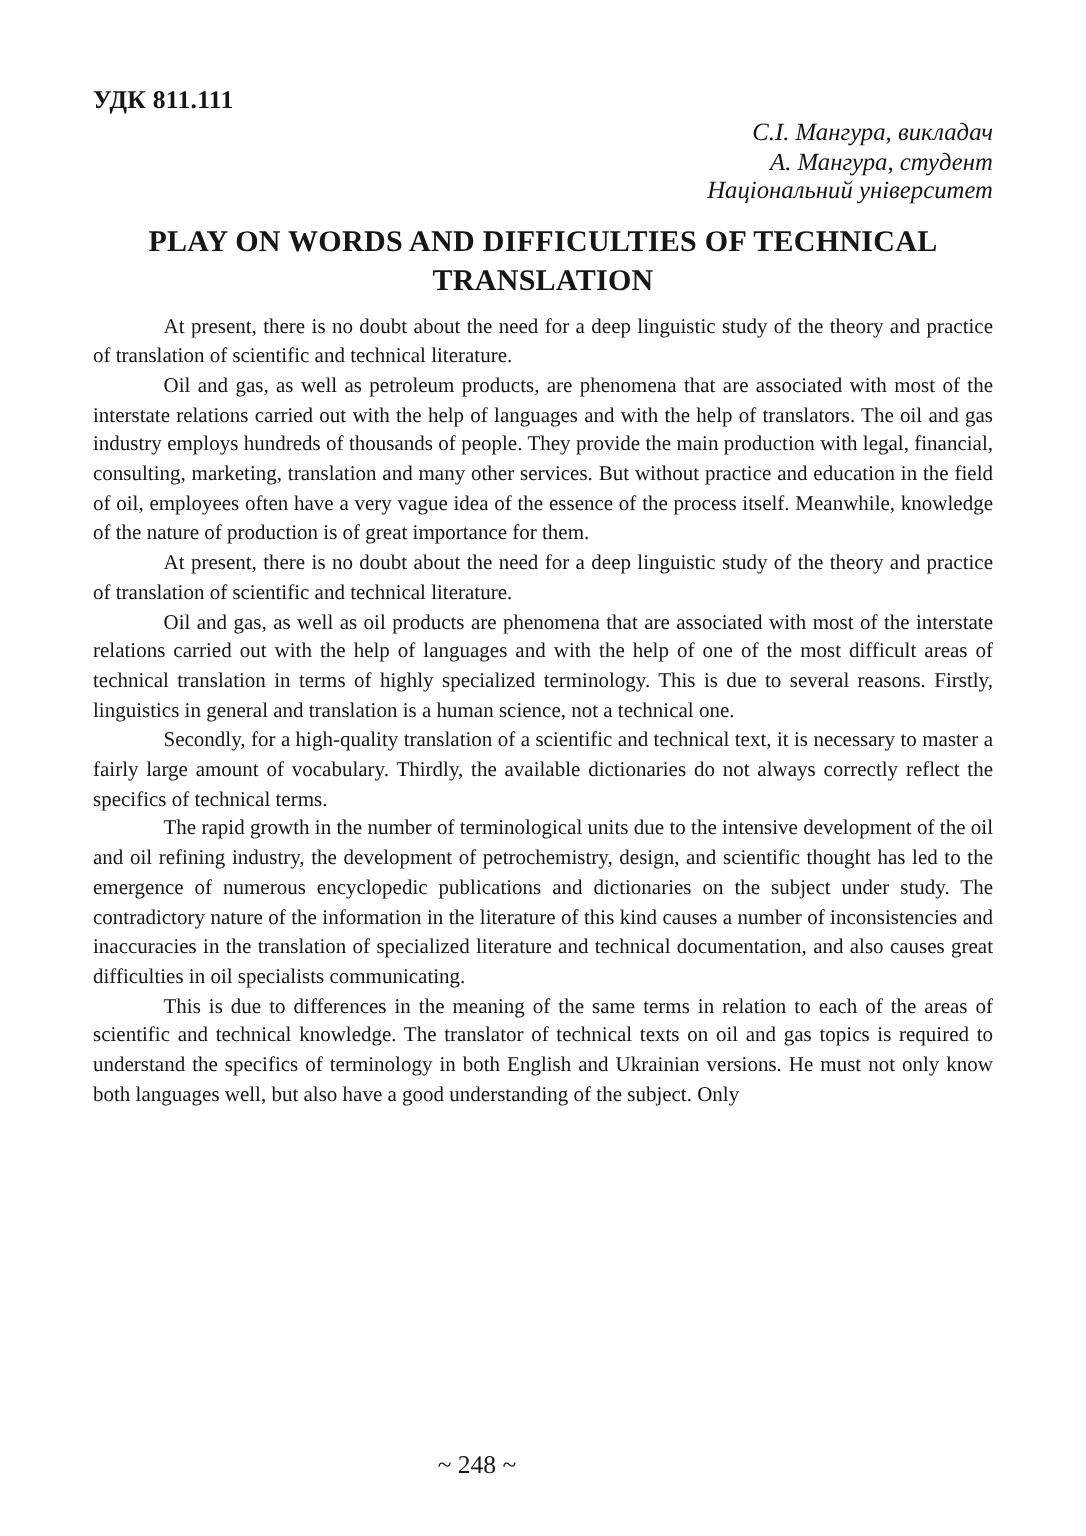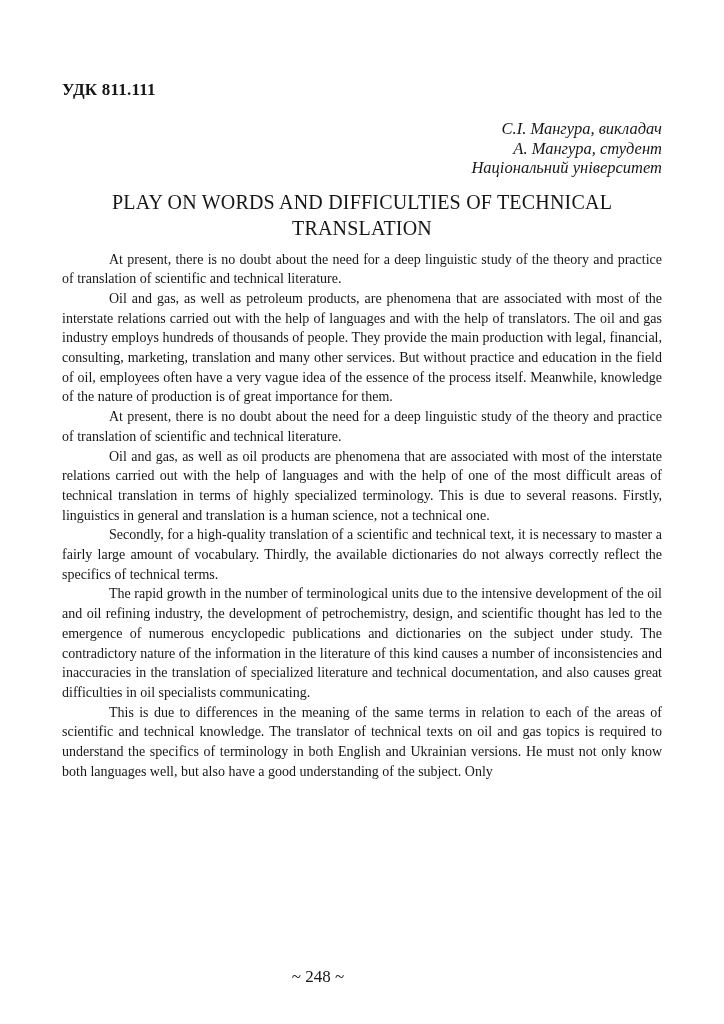--- a/index.html
+++ b/index.html
@@ -12,41 +12,41 @@
     height: 1024px;
     overflow: hidden;
     font-family: "Liberation Serif", serif;
     color: #161616;
   }
   .page {
     position: relative;
     width: 724px;
     height: 1024px;
     box-sizing: border-box;
-    padding: 80px 62px 0 62px;
+    padding: 57px 62px 0 62px;
     background: #ffffff;
   }
   .udc {
     font-weight: bold;
     font-size: 17px;
     line-height: 20px;
     letter-spacing: 0.2px;
   }
   .authors {
-    margin-top: 19px;
+    margin-top: 1px;
     text-align: right;
     font-style: italic;
     font-size: 16.5px;
     line-height: 19.5px;
   }
   .title {
     margin: 11px auto 9px auto;
     max-width: 572px;
     text-align: center;
-    font-weight: normal;
+    font-weight: bold;
     font-size: 20px;
     line-height: 26px;
     letter-spacing: 0.2px;
   }
   .body-text p {
     margin: 0;
     text-align: justify;
     text-indent: 47px;
     font-size: 14px;
     line-height: 19.7px;

